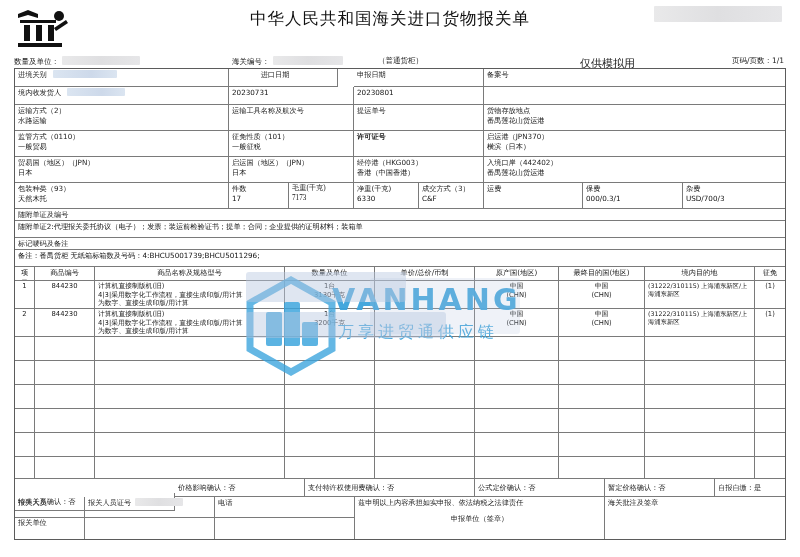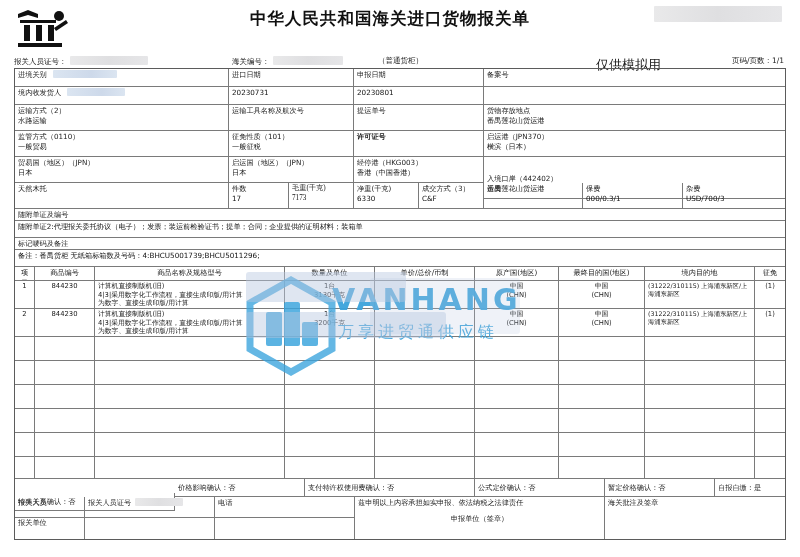--- a/index.html
+++ b/index.html
@@ -30,21 +30,21 @@
     height: 40px;
   }
   .logo svg { display:block; }
   .doc-title {
     position: absolute;
     left: 180px;
     top: 8px;
     width: 420px;
     text-align: center;
     font-size: 16.5px;
-    font-weight: bold;
+    font-weight: normal;
     letter-spacing: 1px;
     color: #111;
   }
   .redact {
     background: linear-gradient(90deg,#e9e9ea 0%, #dfdfe1 50%, #e6e6e8 100%);
     display: inline-block;
     border-radius: 1px;
   }
   .redact-blue {
     background: linear-gradient(90deg,#dbe5f1 0%, #cdd9ea 60%, #dbe5f1 100%);
@@ -75,22 +75,21 @@
   .ctr-type {
     position: absolute;
     left: 378px;
     top: 56px;
     font-size: 7.5px;
   }
   .mold-use {
     position: absolute;
     left: 580px;
     top: 56px;
-    font-size: 13px;
-    margin-left: 16px;
+    font-size: 11px;
   }
   .page-num {
     position: absolute;
     right: 16px;
     top: 56px;
     font-size: 7.5px;
   }
 
   
   .frame {
@@ -182,36 +181,36 @@
         <circle cx="45" cy="8" r="5"></circle>
         <path d="M40 20 l12 -8 l2 3 l-12 8 z"></path>
       </g>
     </svg>
   </div>
 
   <div class="doc-title">中华人民共和国海关进口货物报关单</div>
   <div class="hdr-redact redact"></div>
 
   <div class="pre-num">
-    <span>报关人员证号：</span><span class="redact"></span>
+    <span>数量及单位：</span><span class="redact"></span>
   </div>
   <div class="cust-num">
     <span>海关编号：</span><span class="redact"></span>
   </div>
   <div class="ctr-type">（普通货柜）</div>
   <div class="mold-use">仅供模拟用</div>
   <div class="page-num">页码/页数：1/1</div>
 
   <div class="frame">
 
     <div class="cell br bb" style="left:0;top:0;width:214px;height:18px;">
       <span class="lbl">进境关别</span>
       <span class="redact-blue" style="width:64px;margin-left:4px;"></span>
     </div>
-    <div class="cell br bb" style="left:214px;top:0;width:125px;height:18px;">
+    <div class="cell br bb" style="left:198px;top:0;width:125px;height:18px;text-align:center;">
       <div class="lbl">进口日期</div>
     </div>
     <div class="cell br bb" style="left:339px;top:0;width:130px;height:18px;">
       <div class="lbl">申报日期</div>
     </div>
     <div class="cell bb" style="left:469px;top:0;width:301px;height:18px;">
       <div class="lbl">备案号</div>
     </div>
 
     <div class="cell br bb" style="left:0;top:18px;width:214px;height:18px;">
@@ -267,26 +266,27 @@
       <div class="val">日本</div>
     </div>
     <div class="cell br bb" style="left:214px;top:88px;width:125px;height:26px;">
       <div class="lbl">启运国（地区）（JPN）</div>
       <div class="val">日本</div>
     </div>
     <div class="cell br bb" style="left:339px;top:88px;width:130px;height:26px;">
       <div class="lbl">经停港（HKG003）</div>
       <div class="val">香港（中国香港）</div>
     </div>
-    <div class="cell bb" style="left:469px;top:104px;width:301px;height:26px;">
+    <div class="cell bb" style="left:469px;top:88px;width:301px;height:26px;">
       <div class="lbl">入境口岸（442402）</div>
       <div class="val">番禺莲花山货运港</div>
     </div>
 
     <div class="cell br bb" style="left:0;top:114px;width:214px;height:26px;">
+      <div class="lbl">包装种类（93）</div>
       <div class="val">天然木托</div>
     </div>
     <div class="cell br bb" style="left:214px;top:114px;width:60px;height:26px;">
       <div class="lbl">件数</div>
       <div class="val">17</div>
     </div>
     <div class="cell br bb" style="left:274px;top:114px;width:65px;height:26px;font-family:Liberation Serif, serif;">
       <div class="lbl">毛重(千克)</div>
       <div class="val">7173</div>
     </div>

